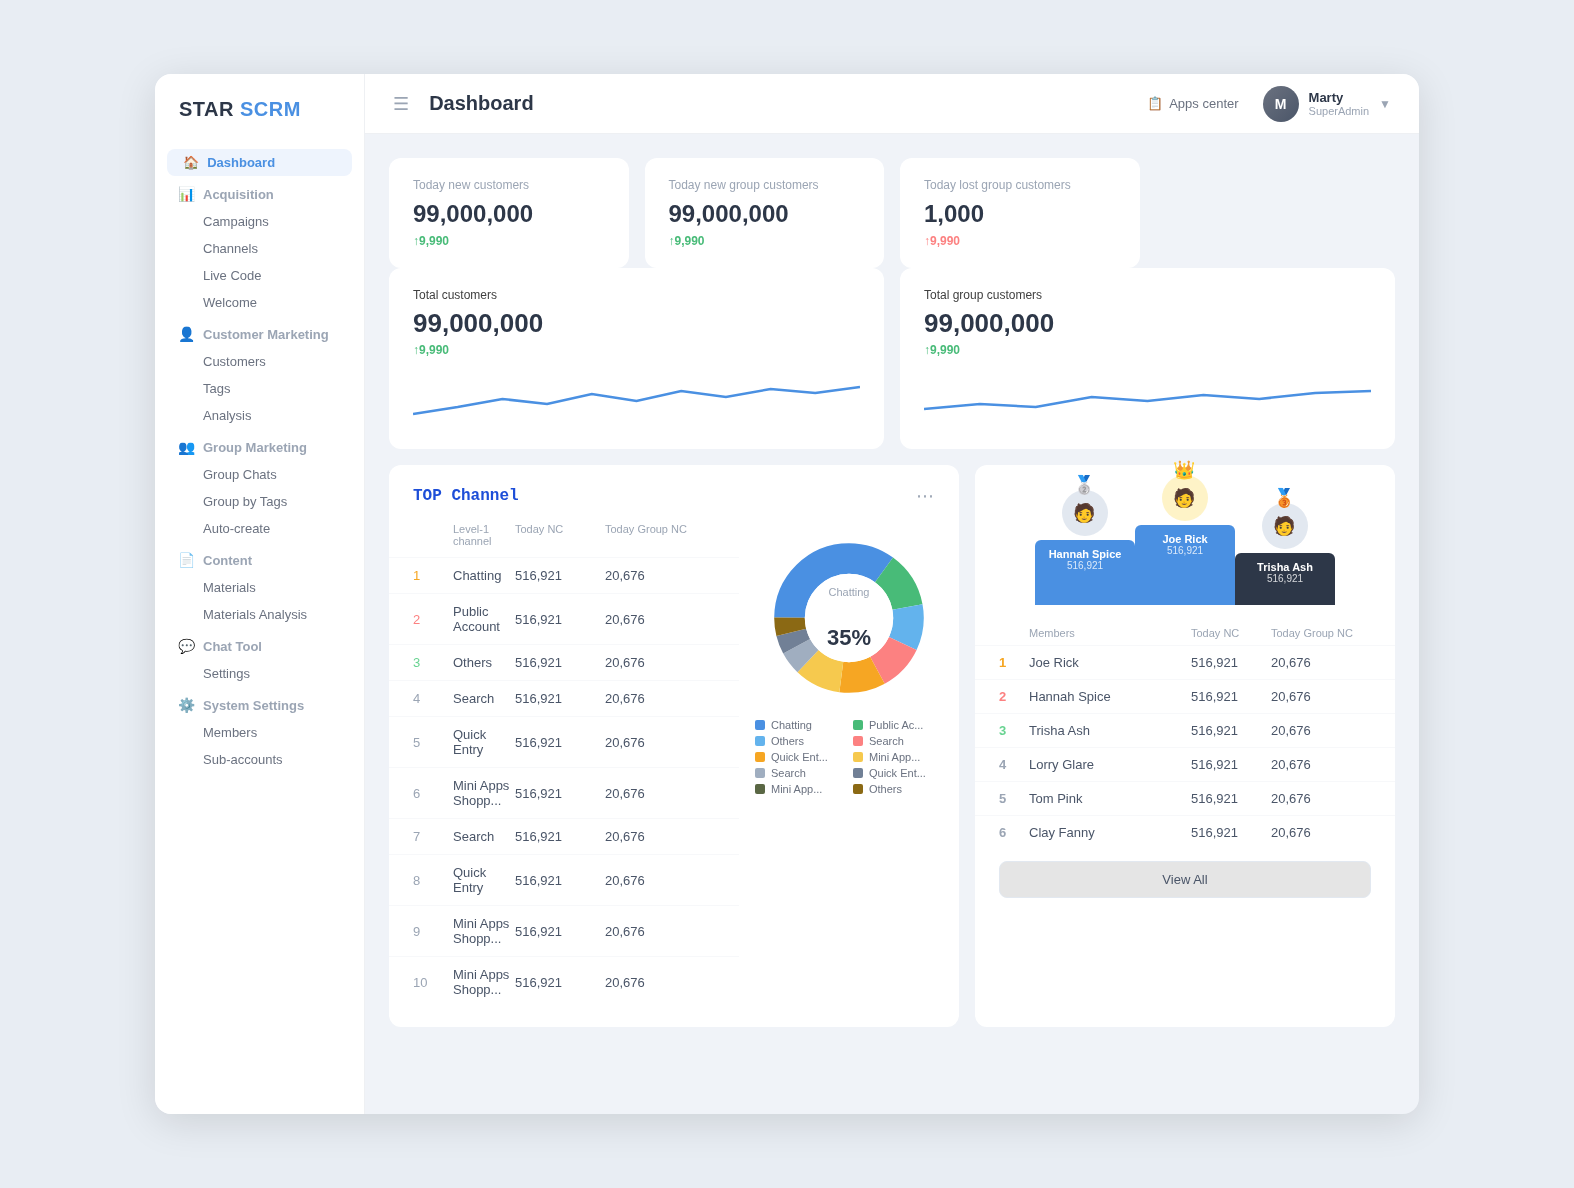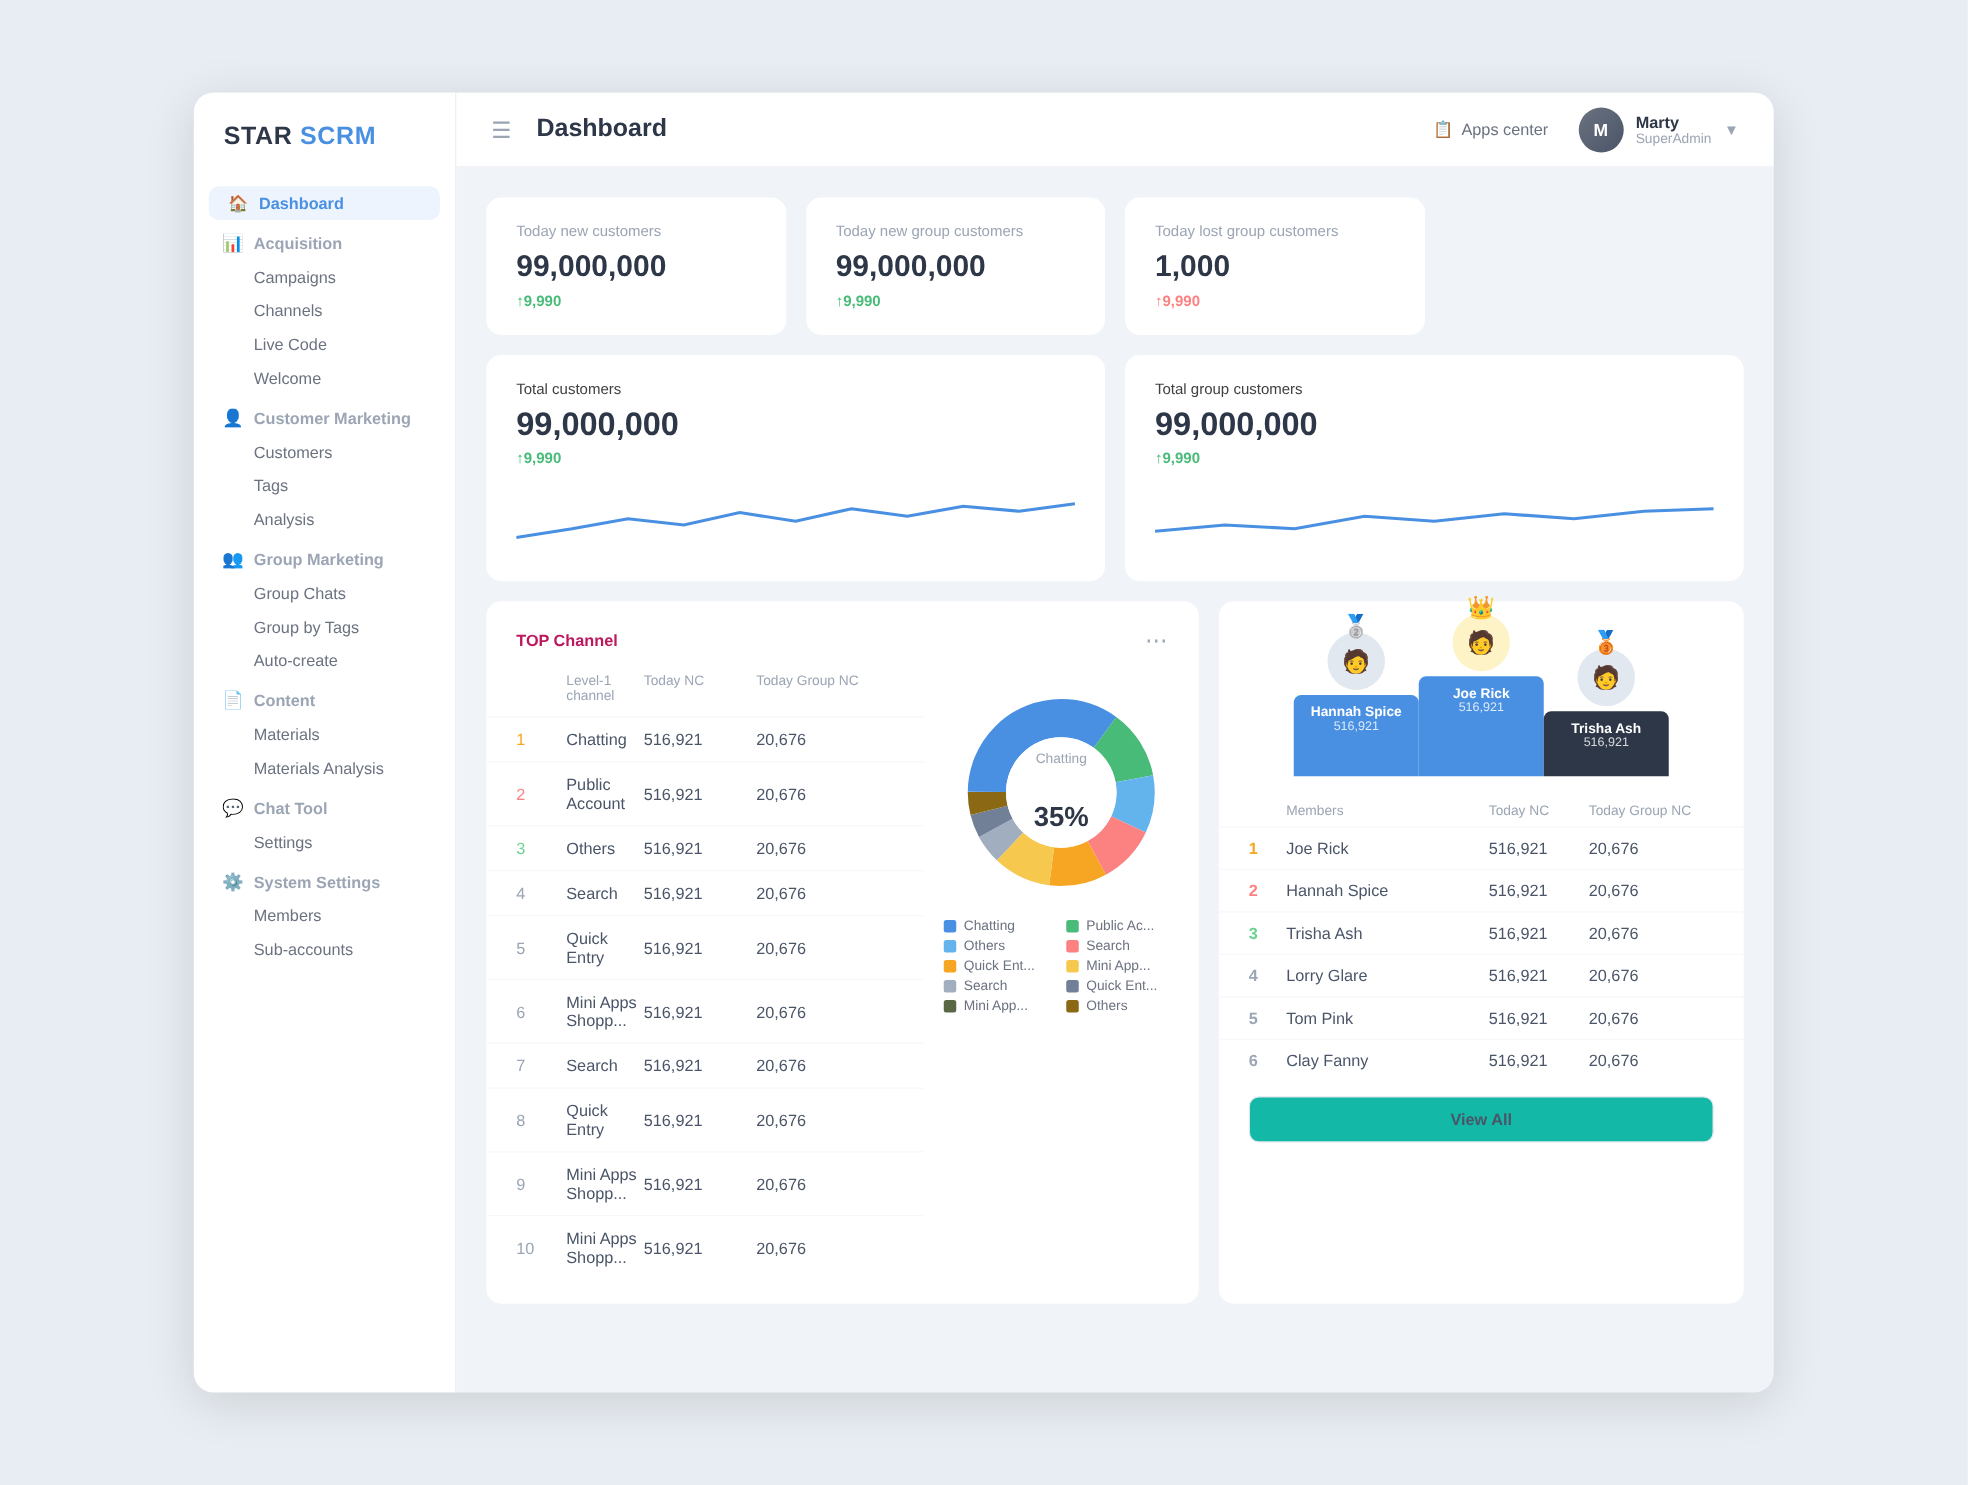--- a/index.html
+++ b/index.html
@@ -142,21 +142,20 @@
     .content {
       flex: 1;
       padding: 24px;
       overflow-y: auto;
     }
     
     .stat-cards {
       display: grid;
       grid-template-columns: repeat(4, 1fr);
       gap: 16px;
-      margin-bottom: 16px;
     }
     .stat-card {
       background: #fff;
       border-radius: 12px;
       padding: 20px 24px;
     }
     .stat-label { font-size: 12px; color: #9ba5b4; margin-bottom: 8px; }
     .stat-value { font-size: 24px; font-weight: 800; color: #2d3748; margin-bottom: 6px; }
     .stat-change {
       font-size: 12px;
@@ -199,21 +198,21 @@
       background: #fff;
       border-radius: 12px;
       padding: 20px 0;
     }
     .channel-card-header {
       display: flex;
       align-items: center;
       justify-content: space-between;
       padding: 0 24px 16px 24px;
     }
-    .channel-card-title { font-size: 13px; font-weight: 700; color: #be185d; }
+    .channel-card-title { font-size: 16px; font-weight: 700; color: #1d4ed8; font-family: Liberation Mono, monospace; }
     .three-dots { color: #9ba5b4; font-size: 18px; cursor: pointer; letter-spacing: 1px; }
     .channel-content {
       display: flex;
       gap: 0;
     }
     .channel-table { flex: 1; }
     .table-header {
       display: grid;
       grid-template-columns: 40px 1fr 90px 110px;
       padding: 0 24px 10px 24px;
@@ -354,26 +353,25 @@
       color: #4a5568;
       border-top: 1px solid #f7f8fa;
       align-items: center;
     }
     .view-all-btn {
       margin: 12px 24px 0;
       width: calc(100% - 48px);
       padding: 10px;
       border: 1px solid #e2e8f0;
       border-radius: 8px;
-      background: #14b8a6;
+      background: #e5e5e5;
       font-size: 13px;
       color: #4a5568;
       cursor: pointer;
       text-align: center;
-      font-weight: bold;
     }
   </style>
 </head>
 <body>
 
 <div class="app-container">
 
   <div class="sidebar">
     <div class="sidebar-logo">
       <span class="star">STAR</span>

